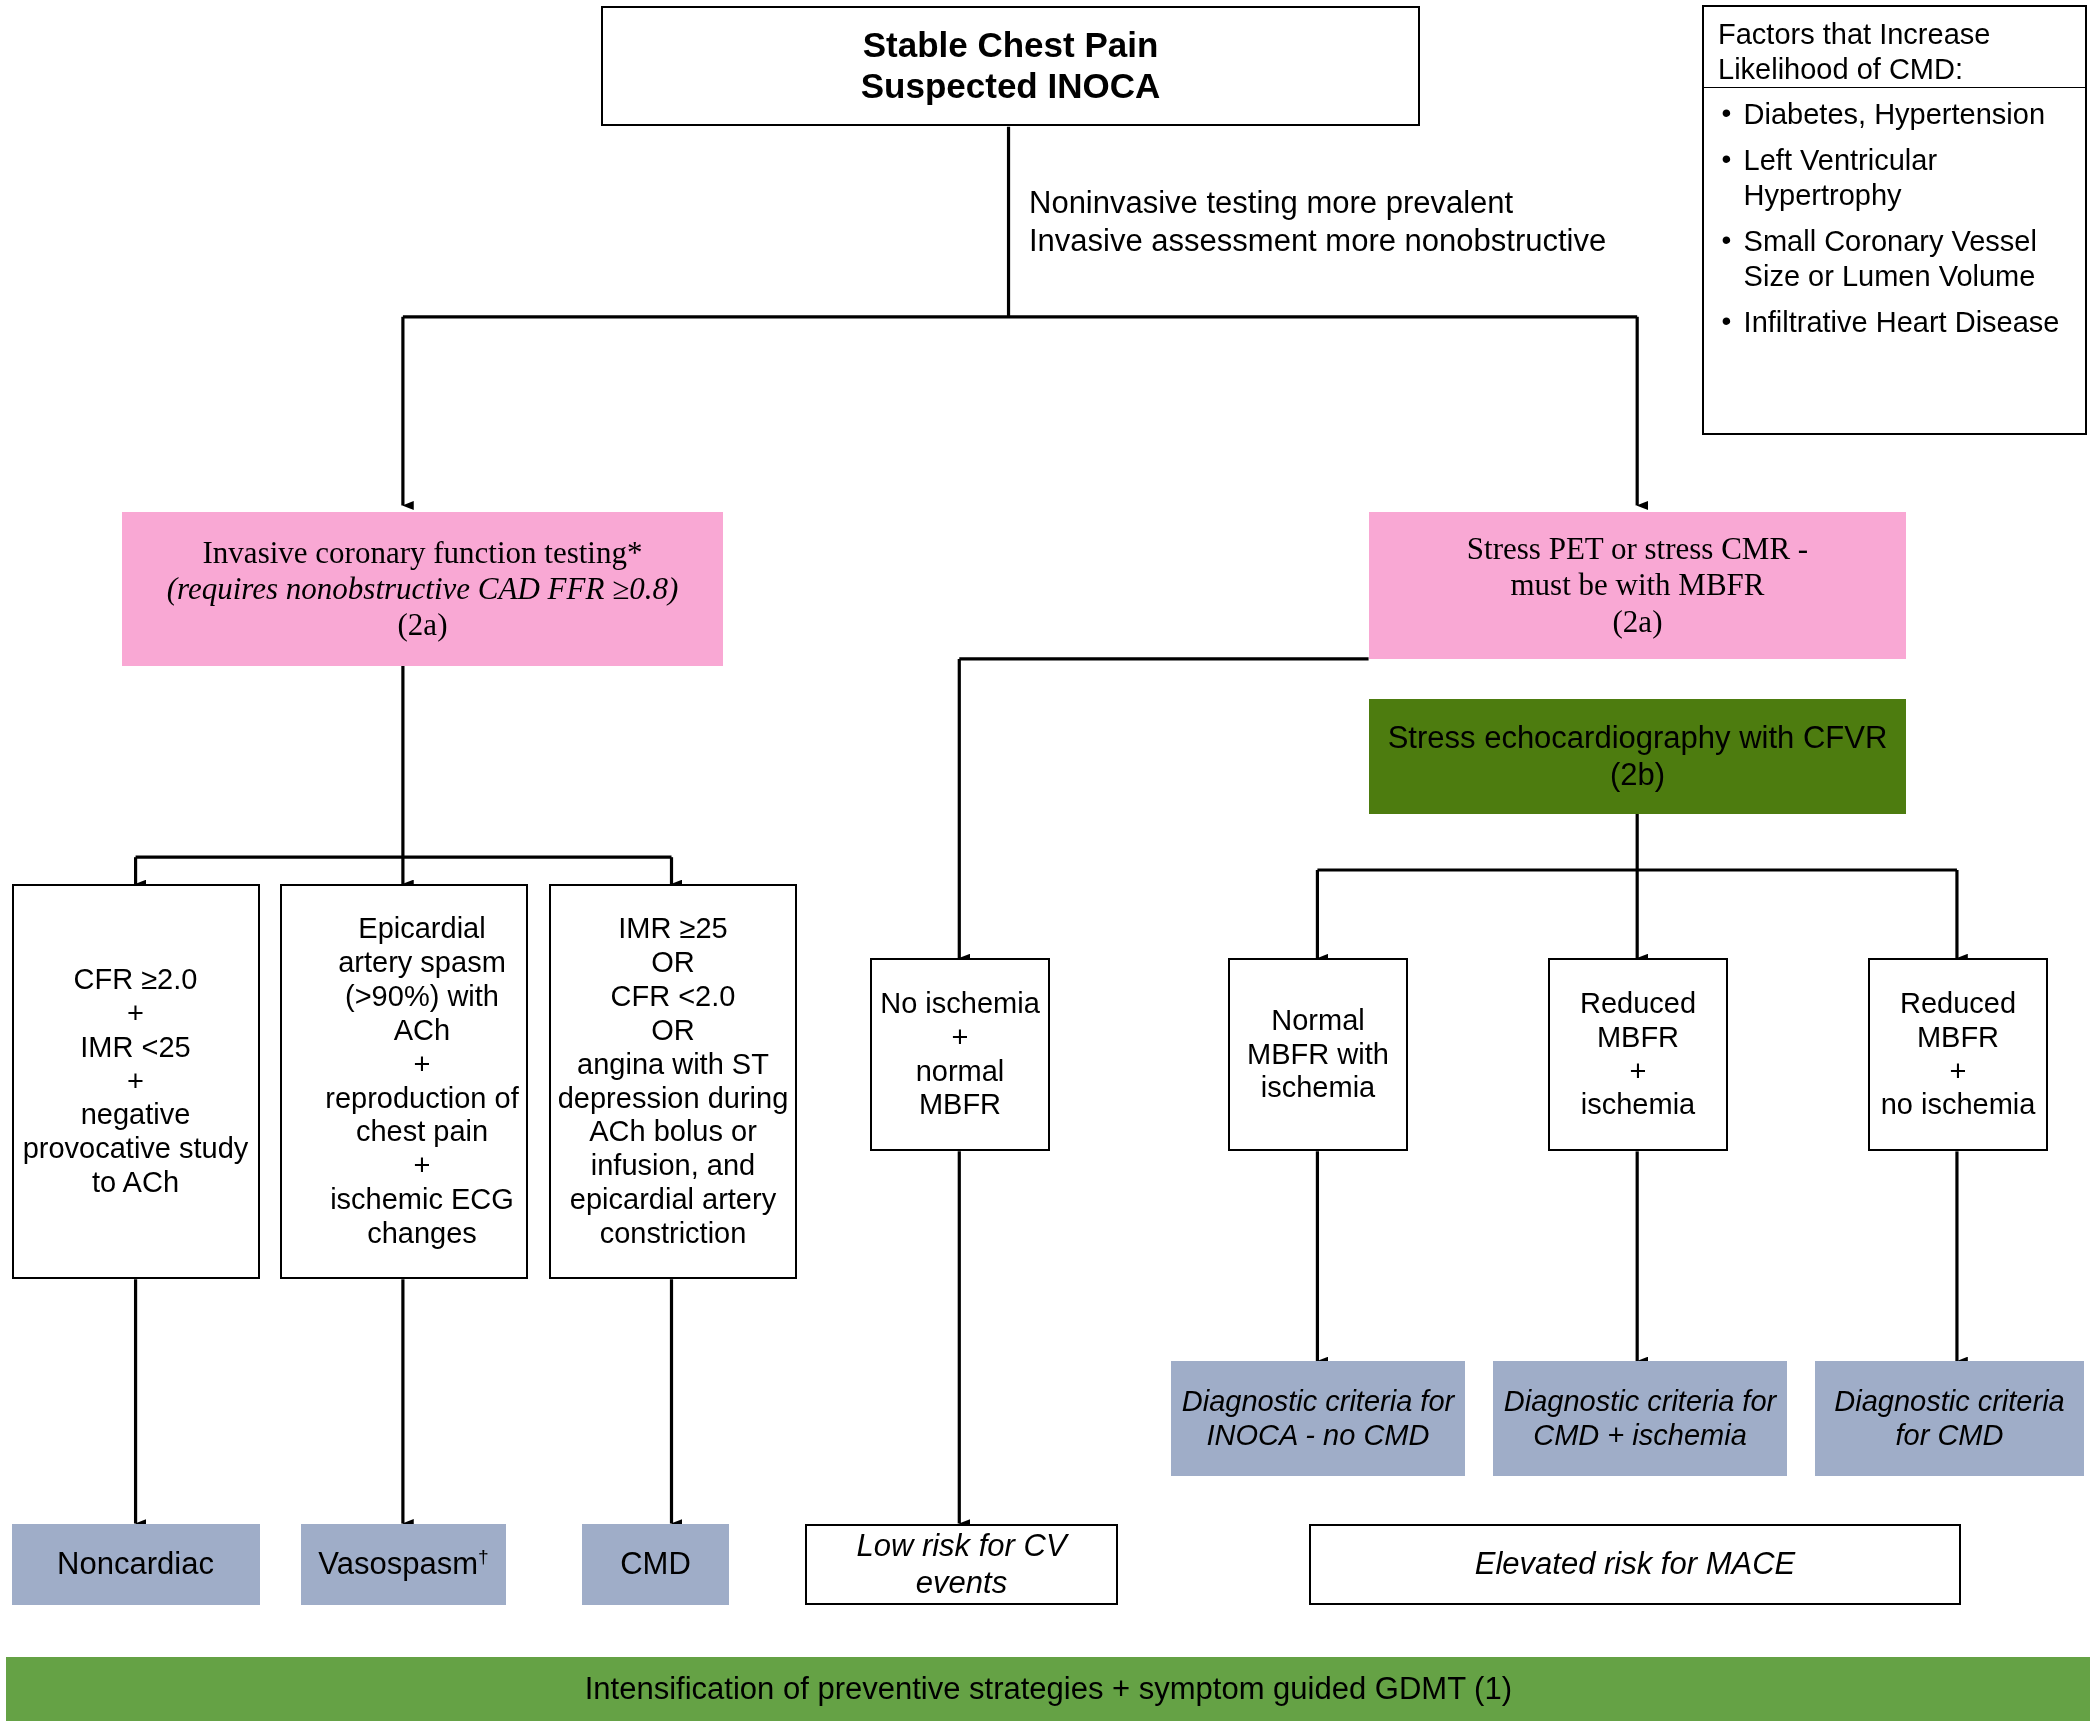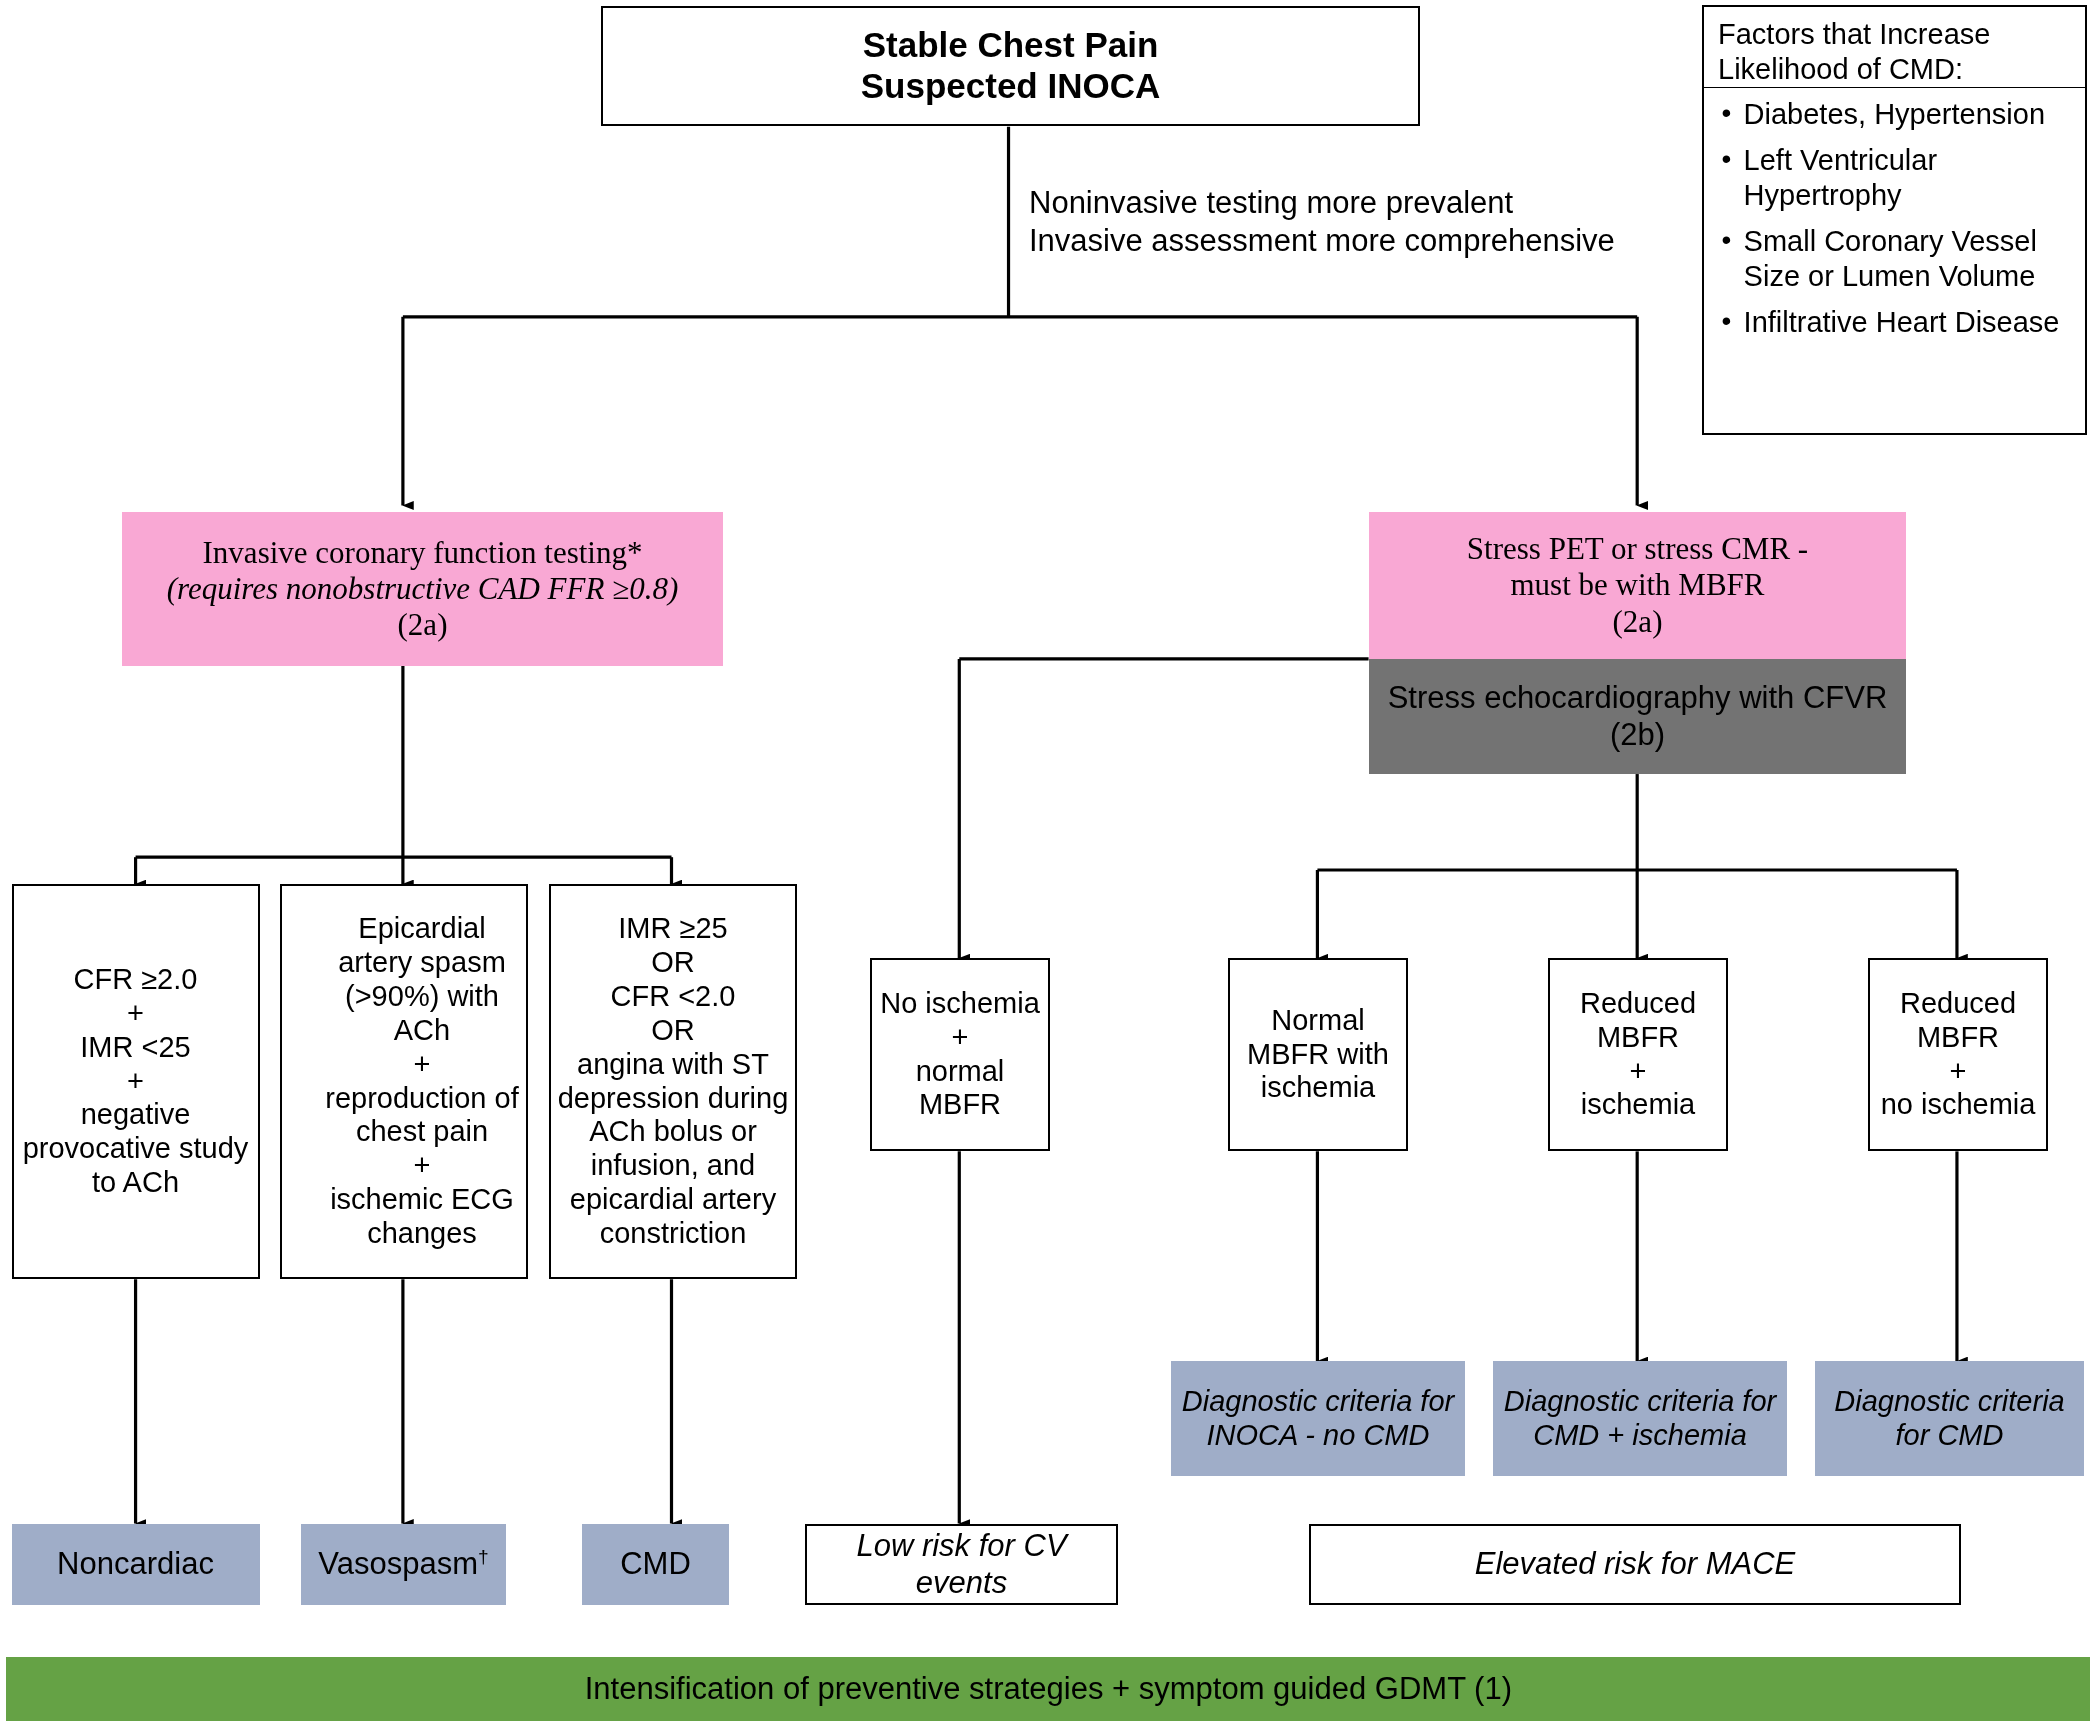--- a/index.html
+++ b/index.html
@@ -36,21 +36,21 @@
   .node .inner {
     width: 100%;
     padding: 0 6.4px;
     box-sizing: border-box;
   }
   .boxed {
     border: 2.6px solid #000000;
     background: #ffffff;
   }
   .fill-yellow { background: #f9a8d4; border: none; font-family: Liberation Serif, serif; }
-  .fill-orange { background: #737373; border: none; }
+  .fill-orange { background: #4d7c0f; border: none; margin-top: 40px; }
   .fill-blue   { background: #9fadc8; border: none; }
   .fill-green  { background: #65a245; border: none; }
 
   .t-title  { font-size: 35px; font-weight: bold; }
   .t-main   { font-size: 31px; }
   .t-body   { font-size: 29px; }
   .ital     { font-style: italic; }
 
   .factors-head {
     position: absolute;
@@ -147,21 +147,21 @@
   </svg>
 
   <div class="node boxed t-title" style="left:601px; top:6.4px; width:819px; height:120px;">
     <div class="inner">
       <div>Stable Chest Pain</div>
       <div>Suspected INOCA</div>
     </div>
   </div>
 
   <div class="edge-label" style="left:1029px; top:184px; width:640px;">Noninvasive testing more prevalent
-Invasive assessment more comprehensive</div>
+Invasive assessment more nonobstructive</div>
 
   <div class="factors-head" style="left:1702px; top:5.1px; width:385px; height:83px;">Factors that Increase Likelihood of CMD:</div>
   <div class="factors-body" style="left:1702px; top:88px; width:385px; height:347px;">
     <ul>
       <li>Diabetes, Hypertension</li>
       <li>Left Ventricular Hypertrophy</li>
       <li>Small Coronary Vessel Size or Lumen Volume</li>
       <li>Infiltrative Heart Disease</li>
     </ul>
   </div>

